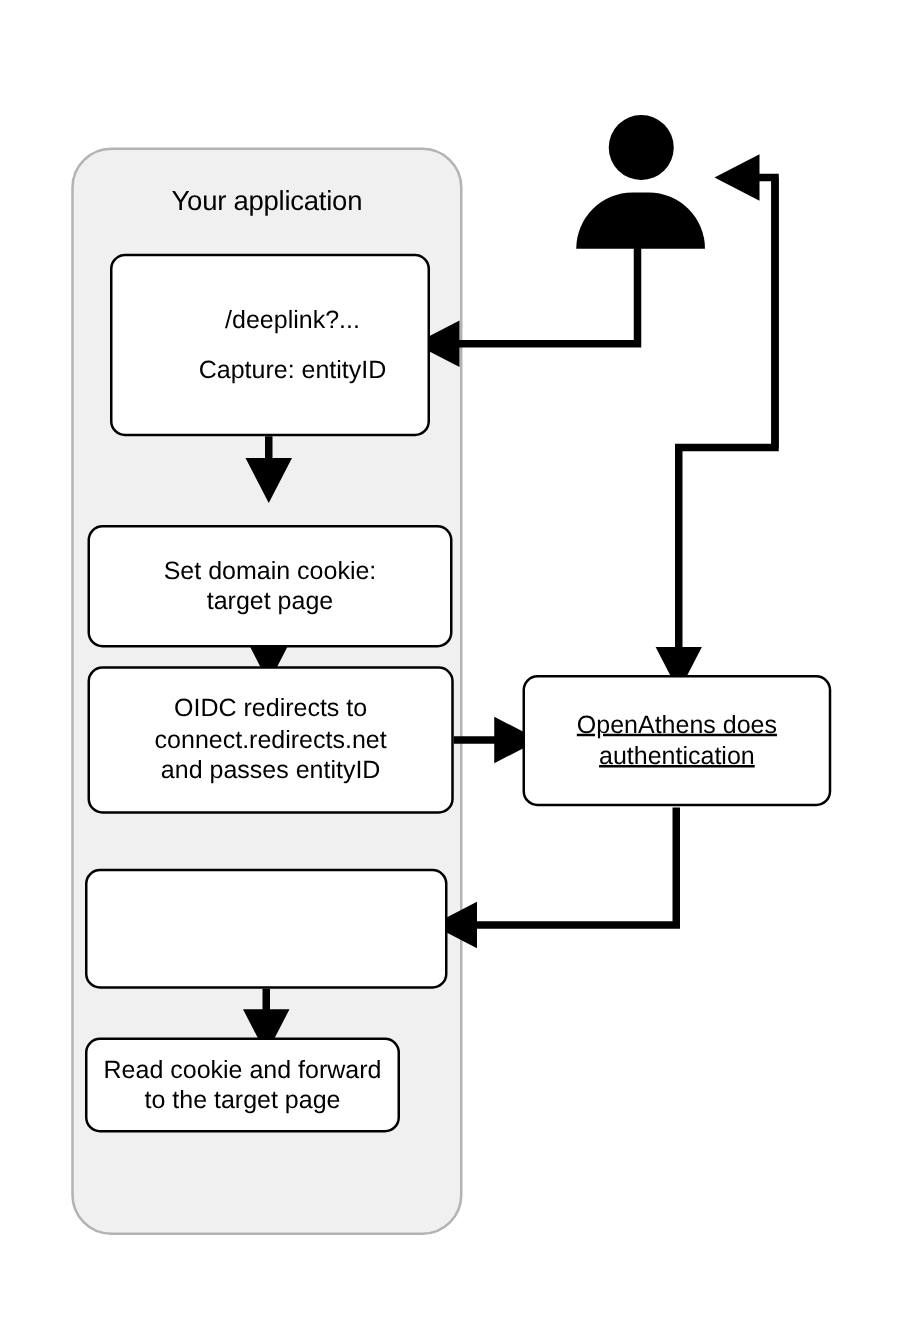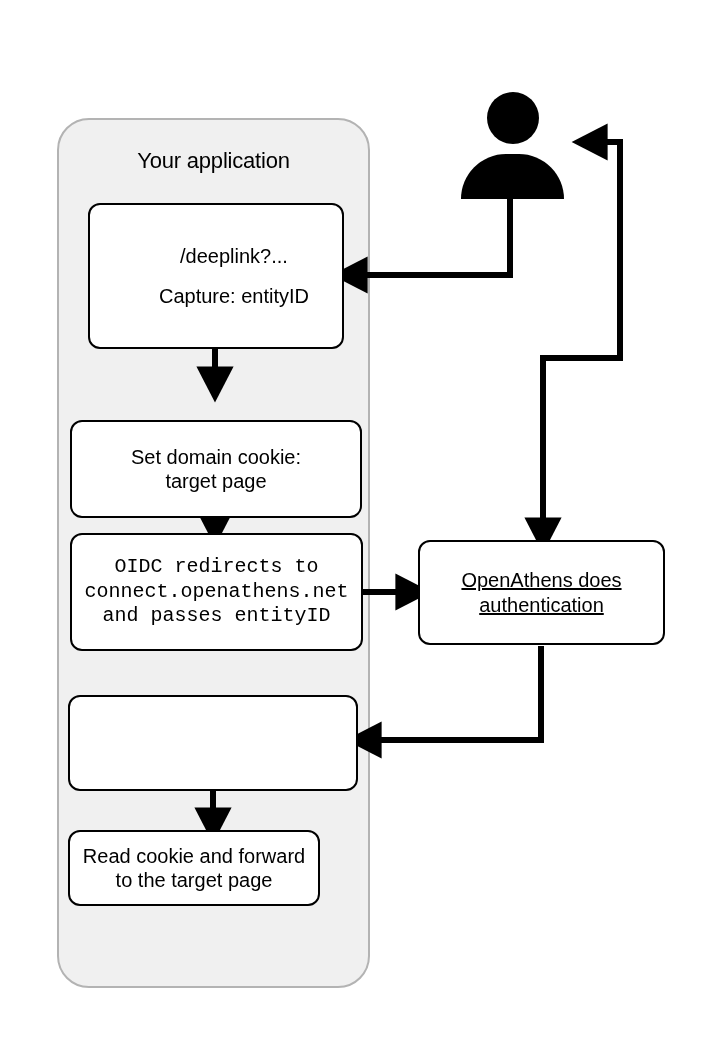--- a/index.html
+++ b/index.html
@@ -41,21 +41,21 @@
     text-align:center;
     color:#000000;
     font-size:20px;
     line-height:1.22;
   }
   .node .ln{display:block;white-space:nowrap;}
   .node .spacer{display:block;height:16px;}
 
   #node-deeplink{left:88px;top:203px;width:256px;height:146px;padding-left:36px;}
   #node-cookie{left:70px;top:389px;width:292px;height:98px;margin-top:31px;}
-  #node-oidc-redirect{left:70px;top:533px;width:293px;height:118px;font-family:Liberation Mono, monospace;}
+  #node-oidc-redirect{left:70px;top:533px;width:293px;height:118px;}
   #node-oidc-response{left:68px;top:695px;width:290px;height:96px;}
   #node-read-cookie{left:68px;top:830px;width:252px;height:76px;}
   #node-openathens{left:418px;top:540px;width:247px;height:105px;text-decoration:underline;}
 
   .person{position:absolute;left:455px;top:92px;width:115px;height:110px;}
   .person-head{
     position:absolute;left:32px;top:0px;width:52px;height:52px;
     background:#000000;border-radius:50%;
   }
   .person-body{
@@ -107,21 +107,21 @@
     <span class="ln">Capture: entityID</span>
   </div>
 
   <div class="node" id="node-cookie">
     <span class="ln">Set domain cookie:</span>
     <span class="ln">target page</span>
   </div>
 
   <div class="node" id="node-oidc-redirect">
     <span class="ln">OIDC redirects to</span>
-    <span class="ln">connect.openathens.net</span>
+    <span class="ln">connect.redirects.net</span>
     <span class="ln">and passes entityID</span>
   </div>
 
   <div class="node" id="node-openathens">
     <span class="ln">OpenAthens does</span>
     <span class="ln">authentication</span>
   </div>
 
   <div class="node" id="node-oidc-response">
   </div>

